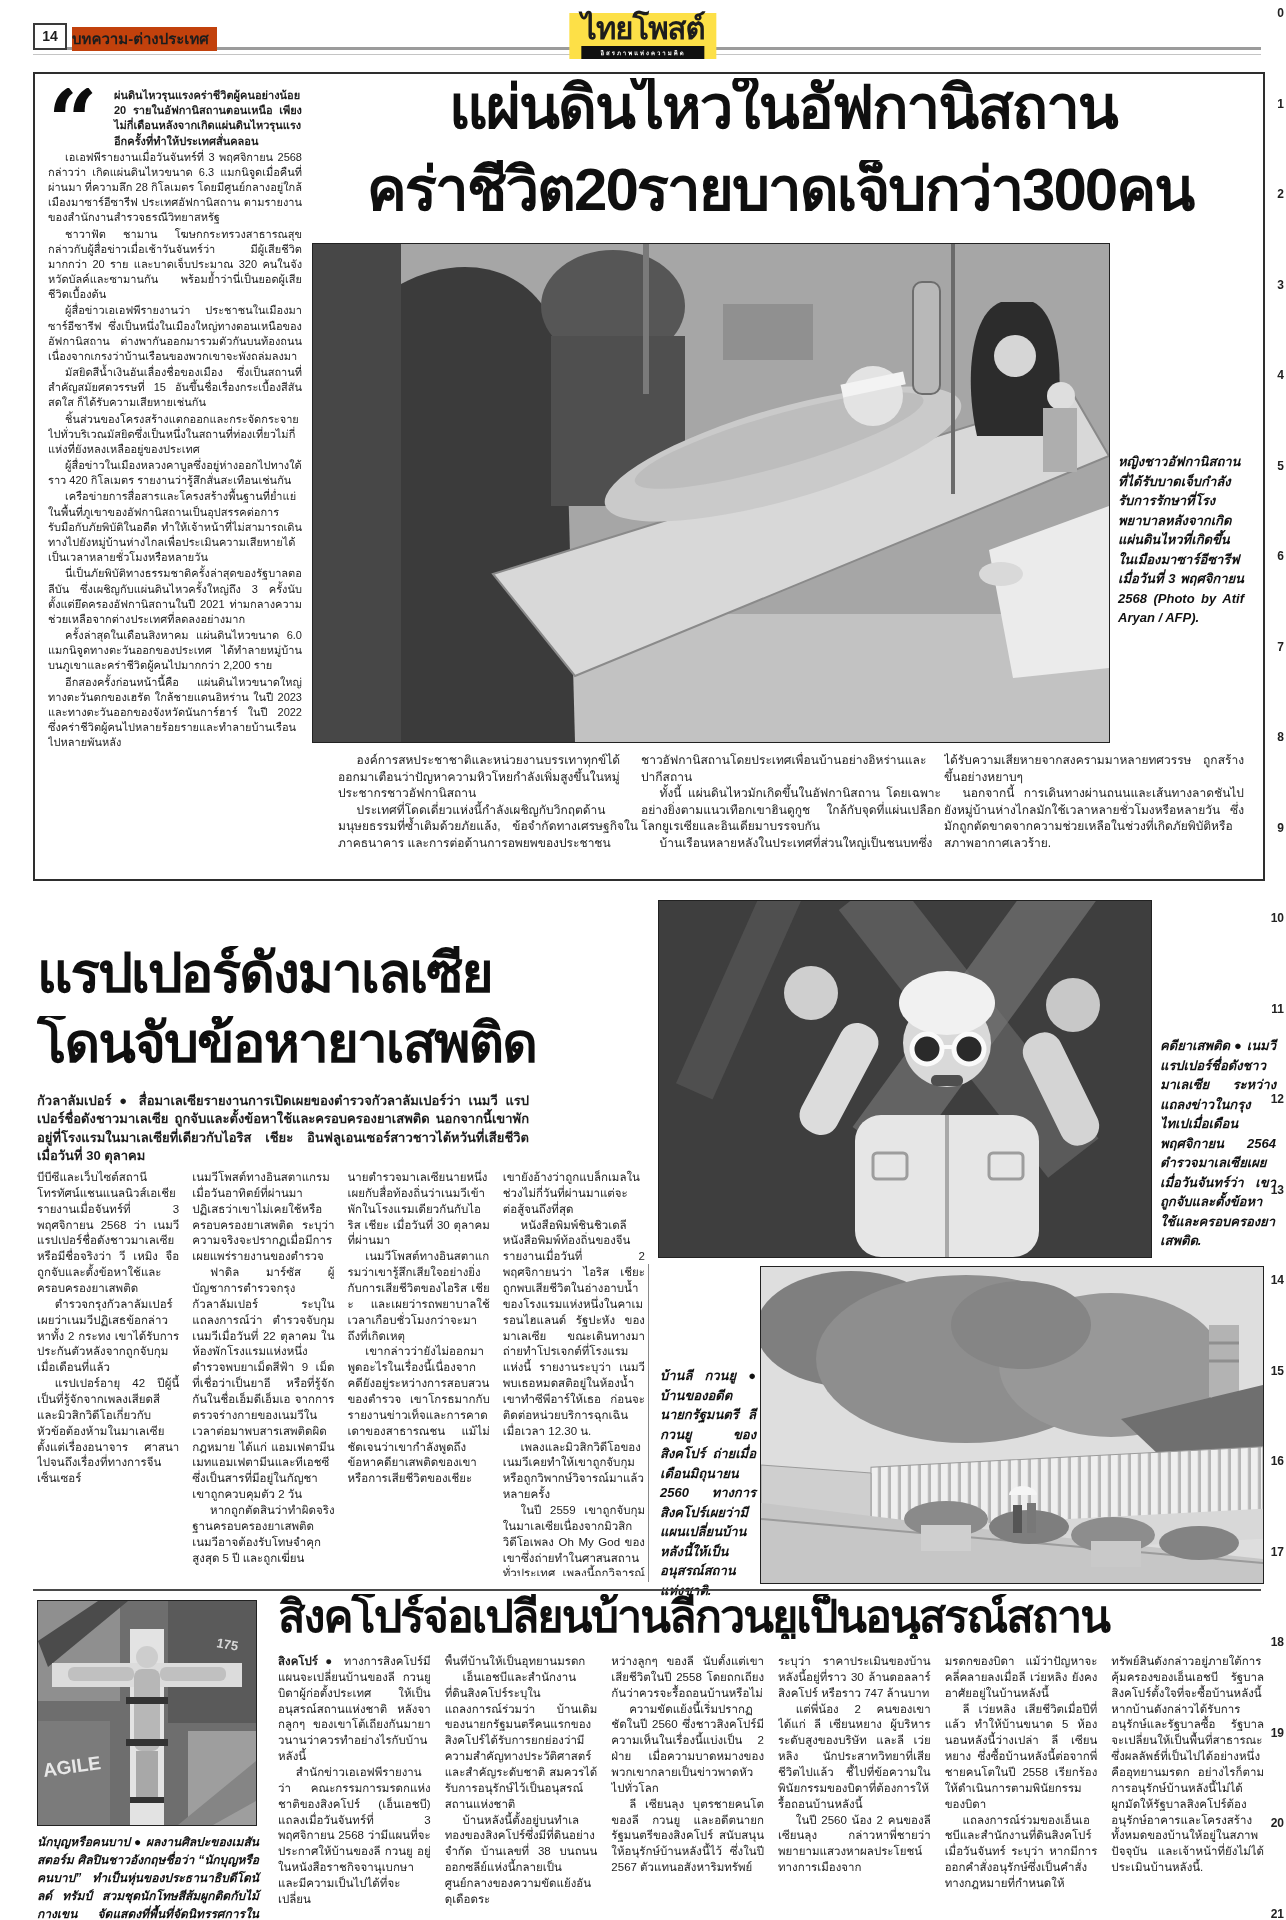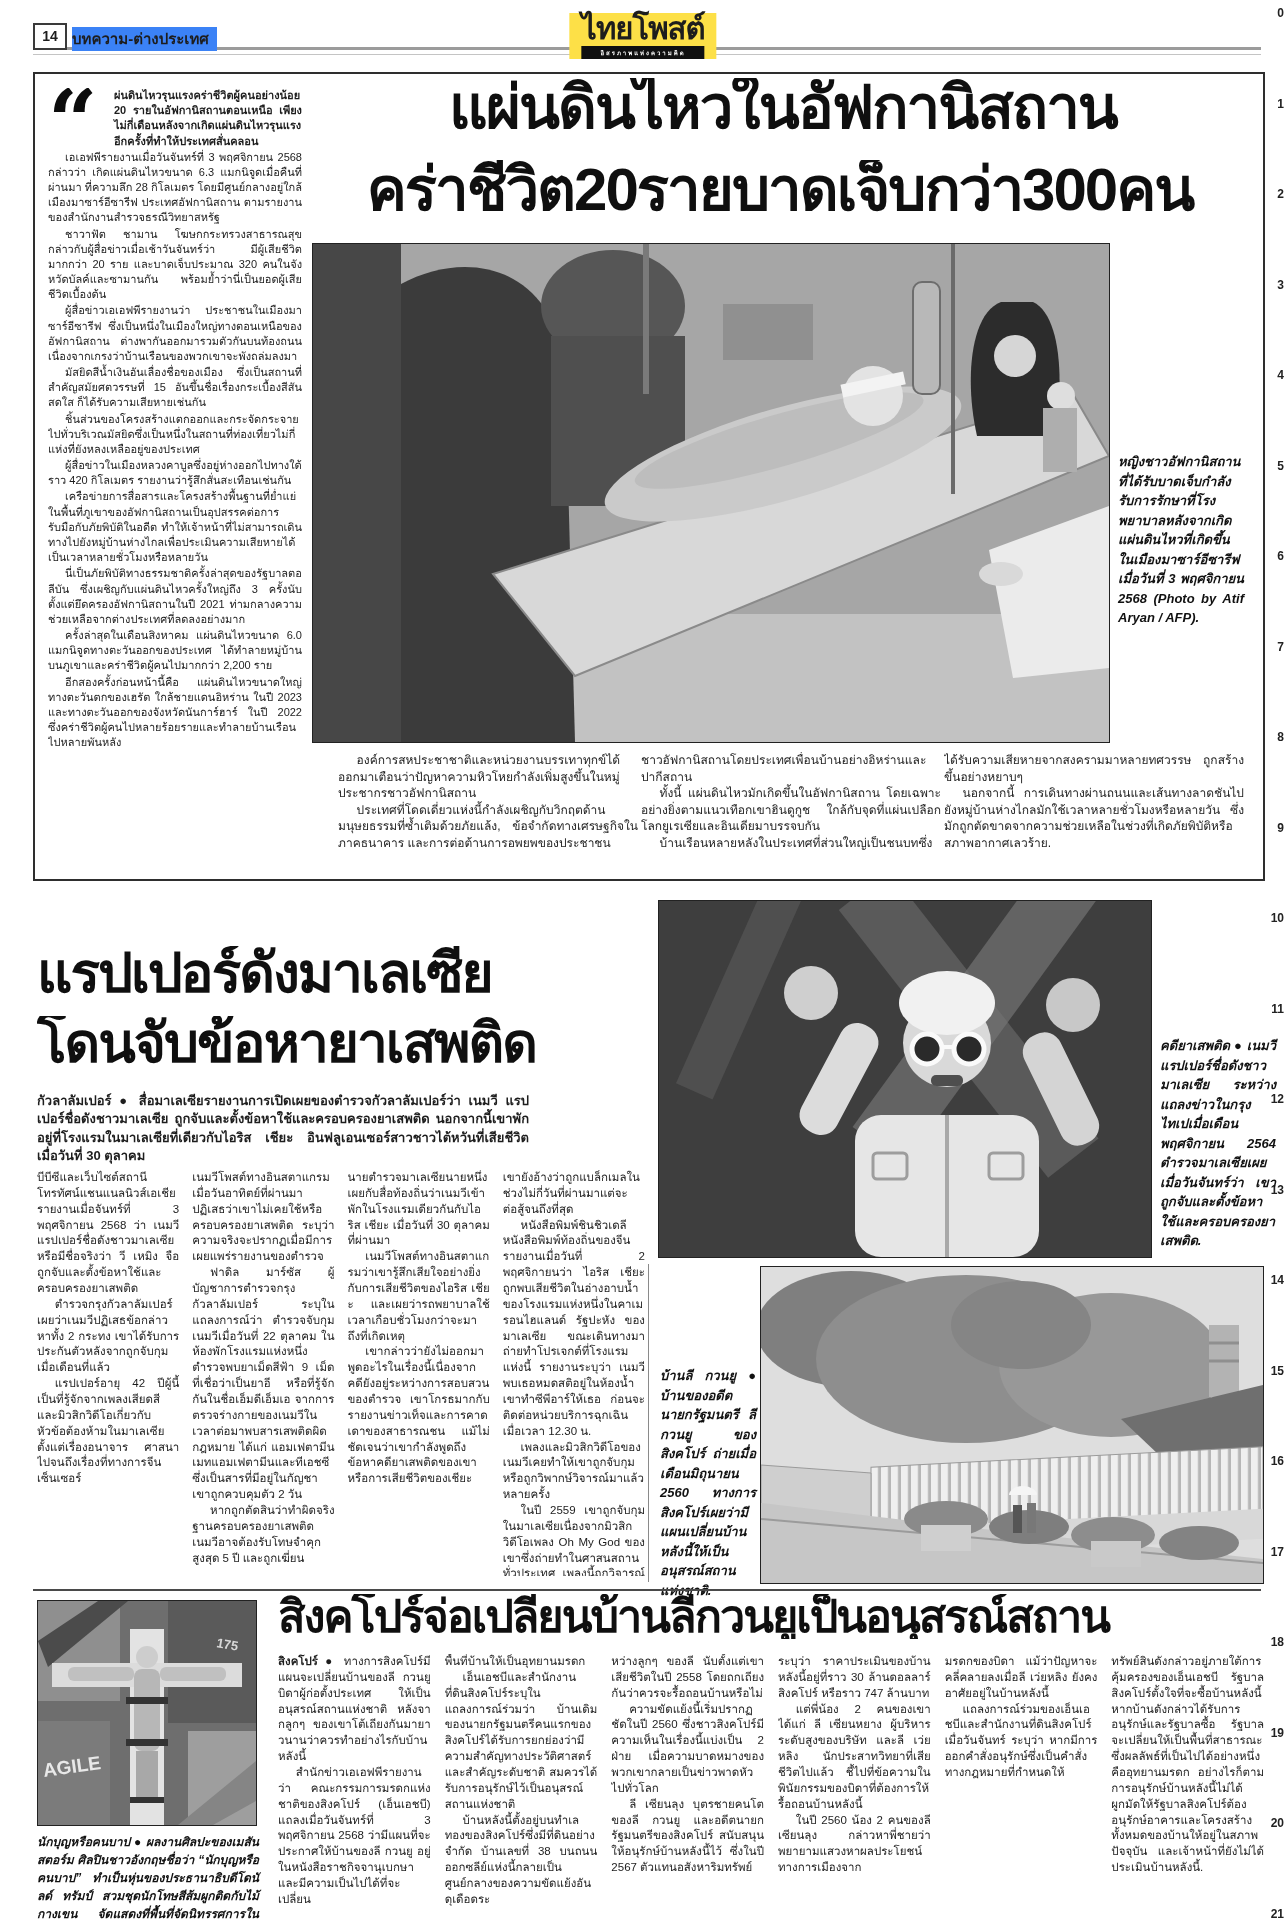--- a/index.html
+++ b/index.html
@@ -16,21 +16,21 @@
   .hl{font-weight:900;color:#0f0f0f;letter-spacing:-2px;line-height:1;white-space:nowrap;overflow:hidden;}
   .ph{border:1px solid #222;background:#a6a6a6;overflow:hidden;}
   .rule{background:#9b9b9b;}
   #masthead{left:50%;top:13px;transform:translateX(-50%);text-align:center;background:#fde047;
             padding:0 12px;z-index:3;}
   #masthead .title{font-size:31px;font-weight:900;letter-spacing:-1px;line-height:1;}
   #masthead .tagline{display:block;background:#101010;color:#fff;font-size:6px;letter-spacing:2px;
                      padding:2px 4px 1px;margin-top:2px;font-weight:700;}
   #pagenum{left:33px;top:23px;width:30px;height:23px;border:2px solid #3a3a3a;text-align:center;
            font-weight:800;font-size:14px;line-height:23px;background:#fff;z-index:3;}
-  #section-label{left:72px;top:27px;font-size:15px;font-weight:800;z-index:3;background:#3b82f6;padding-right:8px;}
+  #section-label{left:72px;top:27px;font-size:15px;font-weight:800;z-index:3;background:#c2410c;padding-right:8px;}
   #ruler{right:2px;top:-32px;width:22px;text-align:right;font-size:12px;font-weight:600;
          line-height:90.5px;white-space:pre-line;color:#222;}
   #eq-box{left:33px;top:72px;width:1228px;height:805px;border:2px solid #2e2e2e;background:#fff;}
   #eq-intro{left:48px;top:88px;width:254px;height:786px;font-size:11px;line-height:1.38;overflow:hidden;}
   #eq-intro .p{margin-bottom:1px;}
   .bigquote{float:left;font-size:86px;font-weight:900;line-height:.62;width:62px;color:#0c0c0c;
             margin:6px 4px 0 0;font-family:"DejaVu Serif","Liberation Serif",serif;}
   #eq-h1{left:308px;top:78px;width:950px;text-align:center;font-size:60px;}
   #eq-h2{left:302px;top:160px;width:956px;text-align:center;font-size:60px;}
   #eq-photo{left:312px;top:243px;width:796px;height:498px;}
@@ -297,20 +297,21 @@
       <p class="p">ความขัดแย้งนี้เริ่มปรากฏชัดในปี 2560 ซึ่งชาวสิงคโปร์มีความเห็นในเรื่องนี้แบ่งเป็น 2 ฝ่าย เมื่อความบาดหมางของพวกเขากลายเป็นข่าวพาดหัวไปทั่วโลก</p>
       <p class="p">ลี เซียนลุง บุตรชายคนโตของลี กวนยู และอดีตนายกรัฐมนตรีของสิงคโปร์ สนับสนุนให้อนุรักษ์บ้านหลังนี้ไว้ ซึ่งในปี 2567 ตัวแทนอสังหาริมทรัพย์</p>
     </div>
     <div class="bodycol">
       <p class="p ni">ระบุว่า ราคาประเมินของบ้านหลังนี้อยู่ที่ราว 30 ล้านดอลลาร์สิงคโปร์ หรือราว 747 ล้านบาท</p>
       <p class="p">แต่พี่น้อง 2 คนของเขา ได้แก่ ลี เซียนหยาง ผู้บริหารระดับสูงของบริษัท และลี เว่ยหลิง นักประสาทวิทยาที่เสียชีวิตไปแล้ว ชี้ไปที่ข้อความในพินัยกรรมของบิดาที่ต้องการให้รื้อถอนบ้านหลังนี้</p>
       <p class="p">ในปี 2560 น้อง 2 คนของลี เซียนลุง กล่าวหาพี่ชายว่าพยายามแสวงหาผลประโยชน์ทางการเมืองจาก</p>
     </div>
     <div class="bodycol">
       <p class="p ni">มรดกของบิดา แม้ว่าปัญหาจะคลี่คลายลงเมื่อลี เว่ยหลิง ยังคงอาศัยอยู่ในบ้านหลังนี้</p>
+      <p class="p">ลี เว่ยหลิง เสียชีวิตเมื่อปีที่แล้ว ทำให้บ้านขนาด 5 ห้องนอนหลังนี้ว่างเปล่า ลี เซียนหยาง ซึ่งซื้อบ้านหลังนี้ต่อจากพี่ชายคนโตในปี 2558 เรียกร้องให้ดำเนินการตามพินัยกรรมของบิดา</p>
       <p class="p">แถลงการณ์ร่วมของเอ็นเอชบีและสำนักงานที่ดินสิงคโปร์ เมื่อวันจันทร์ ระบุว่า หากมีการออกคำสั่งอนุรักษ์ซึ่งเป็นคำสั่งทางกฎหมายที่กำหนดให้</p>
     </div>
     <div class="bodycol">
       <p class="p ni">ทรัพย์สินดังกล่าวอยู่ภายใต้การคุ้มครองของเอ็นเอชบี รัฐบาลสิงคโปร์ตั้งใจที่จะซื้อบ้านหลังนี้ หากบ้านดังกล่าวได้รับการอนุรักษ์และรัฐบาลซื้อ รัฐบาลจะเปลี่ยนให้เป็นพื้นที่สาธารณะ ซึ่งผลลัพธ์ที่เป็นไปได้อย่างหนึ่งคืออุทยานมรดก อย่างไรก็ตามการอนุรักษ์บ้านหลังนี้ไม่ได้ผูกมัดให้รัฐบาลสิงคโปร์ต้องอนุรักษ์อาคารและโครงสร้างทั้งหมดของบ้านให้อยู่ในสภาพปัจจุบัน และเจ้าหน้าที่ยังไม่ได้ประเมินบ้านหลังนี้.</p>
     </div>
   </div>
 
 </div>
 
 </body></html>

